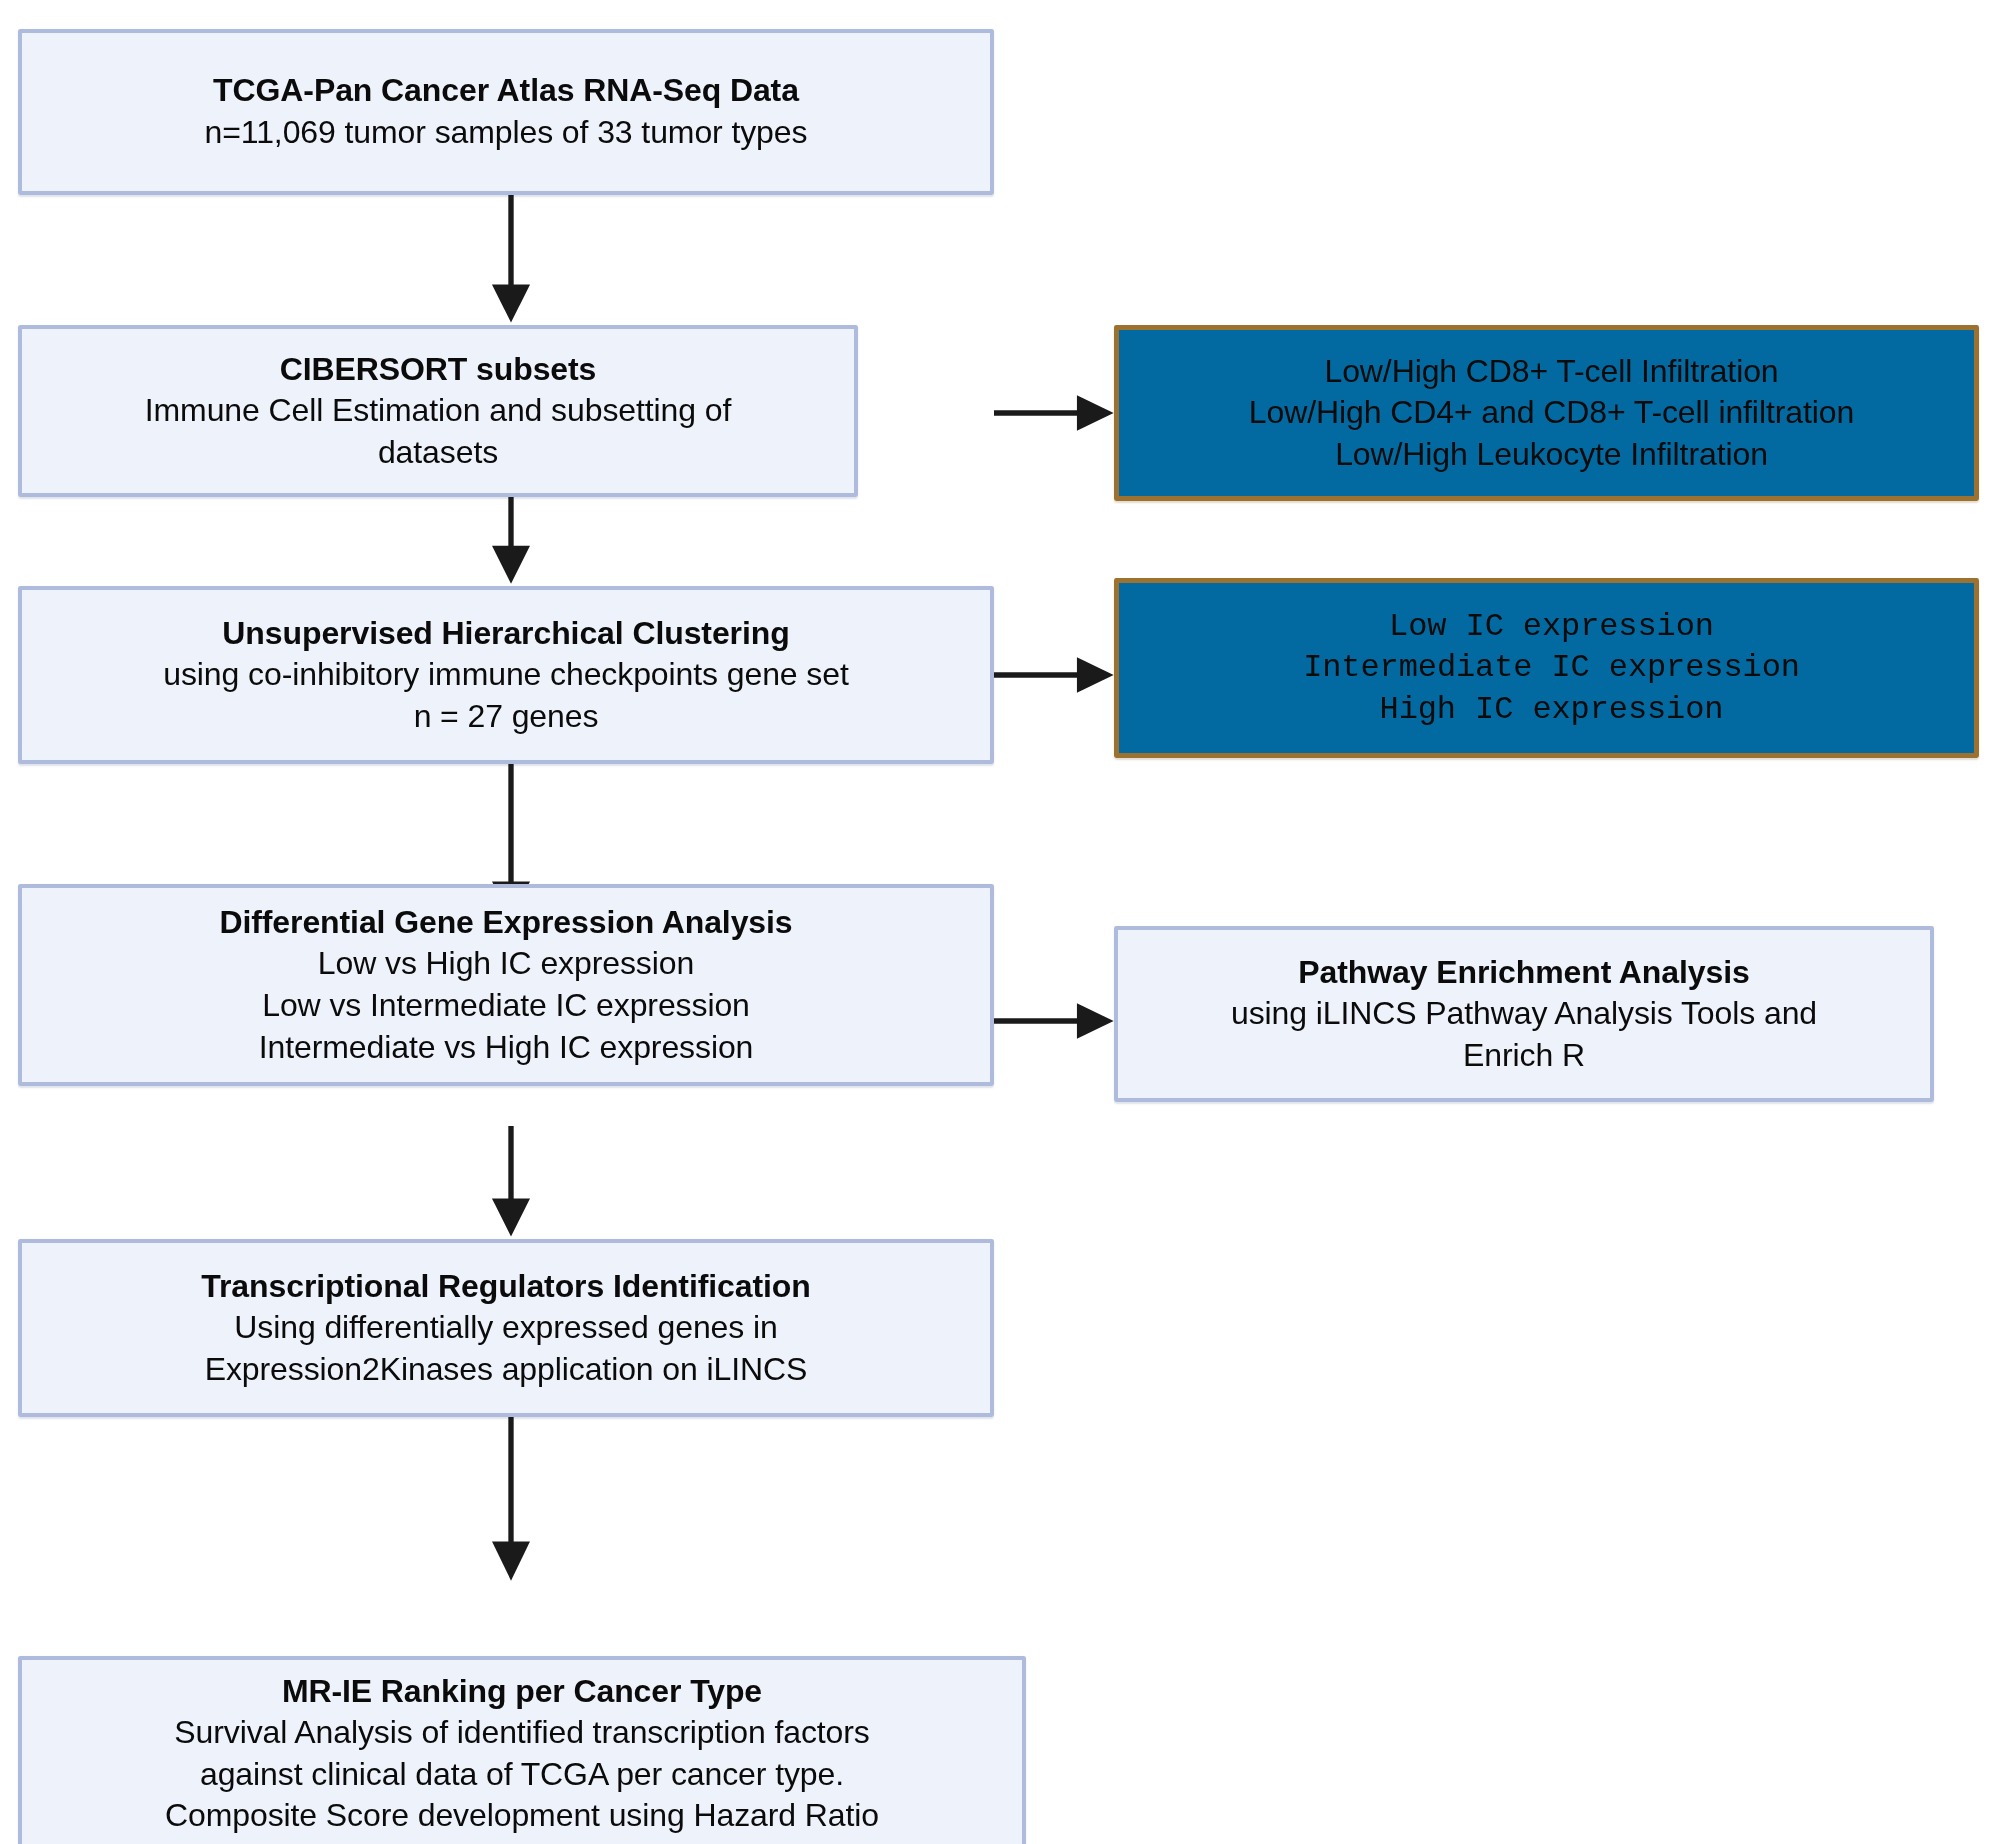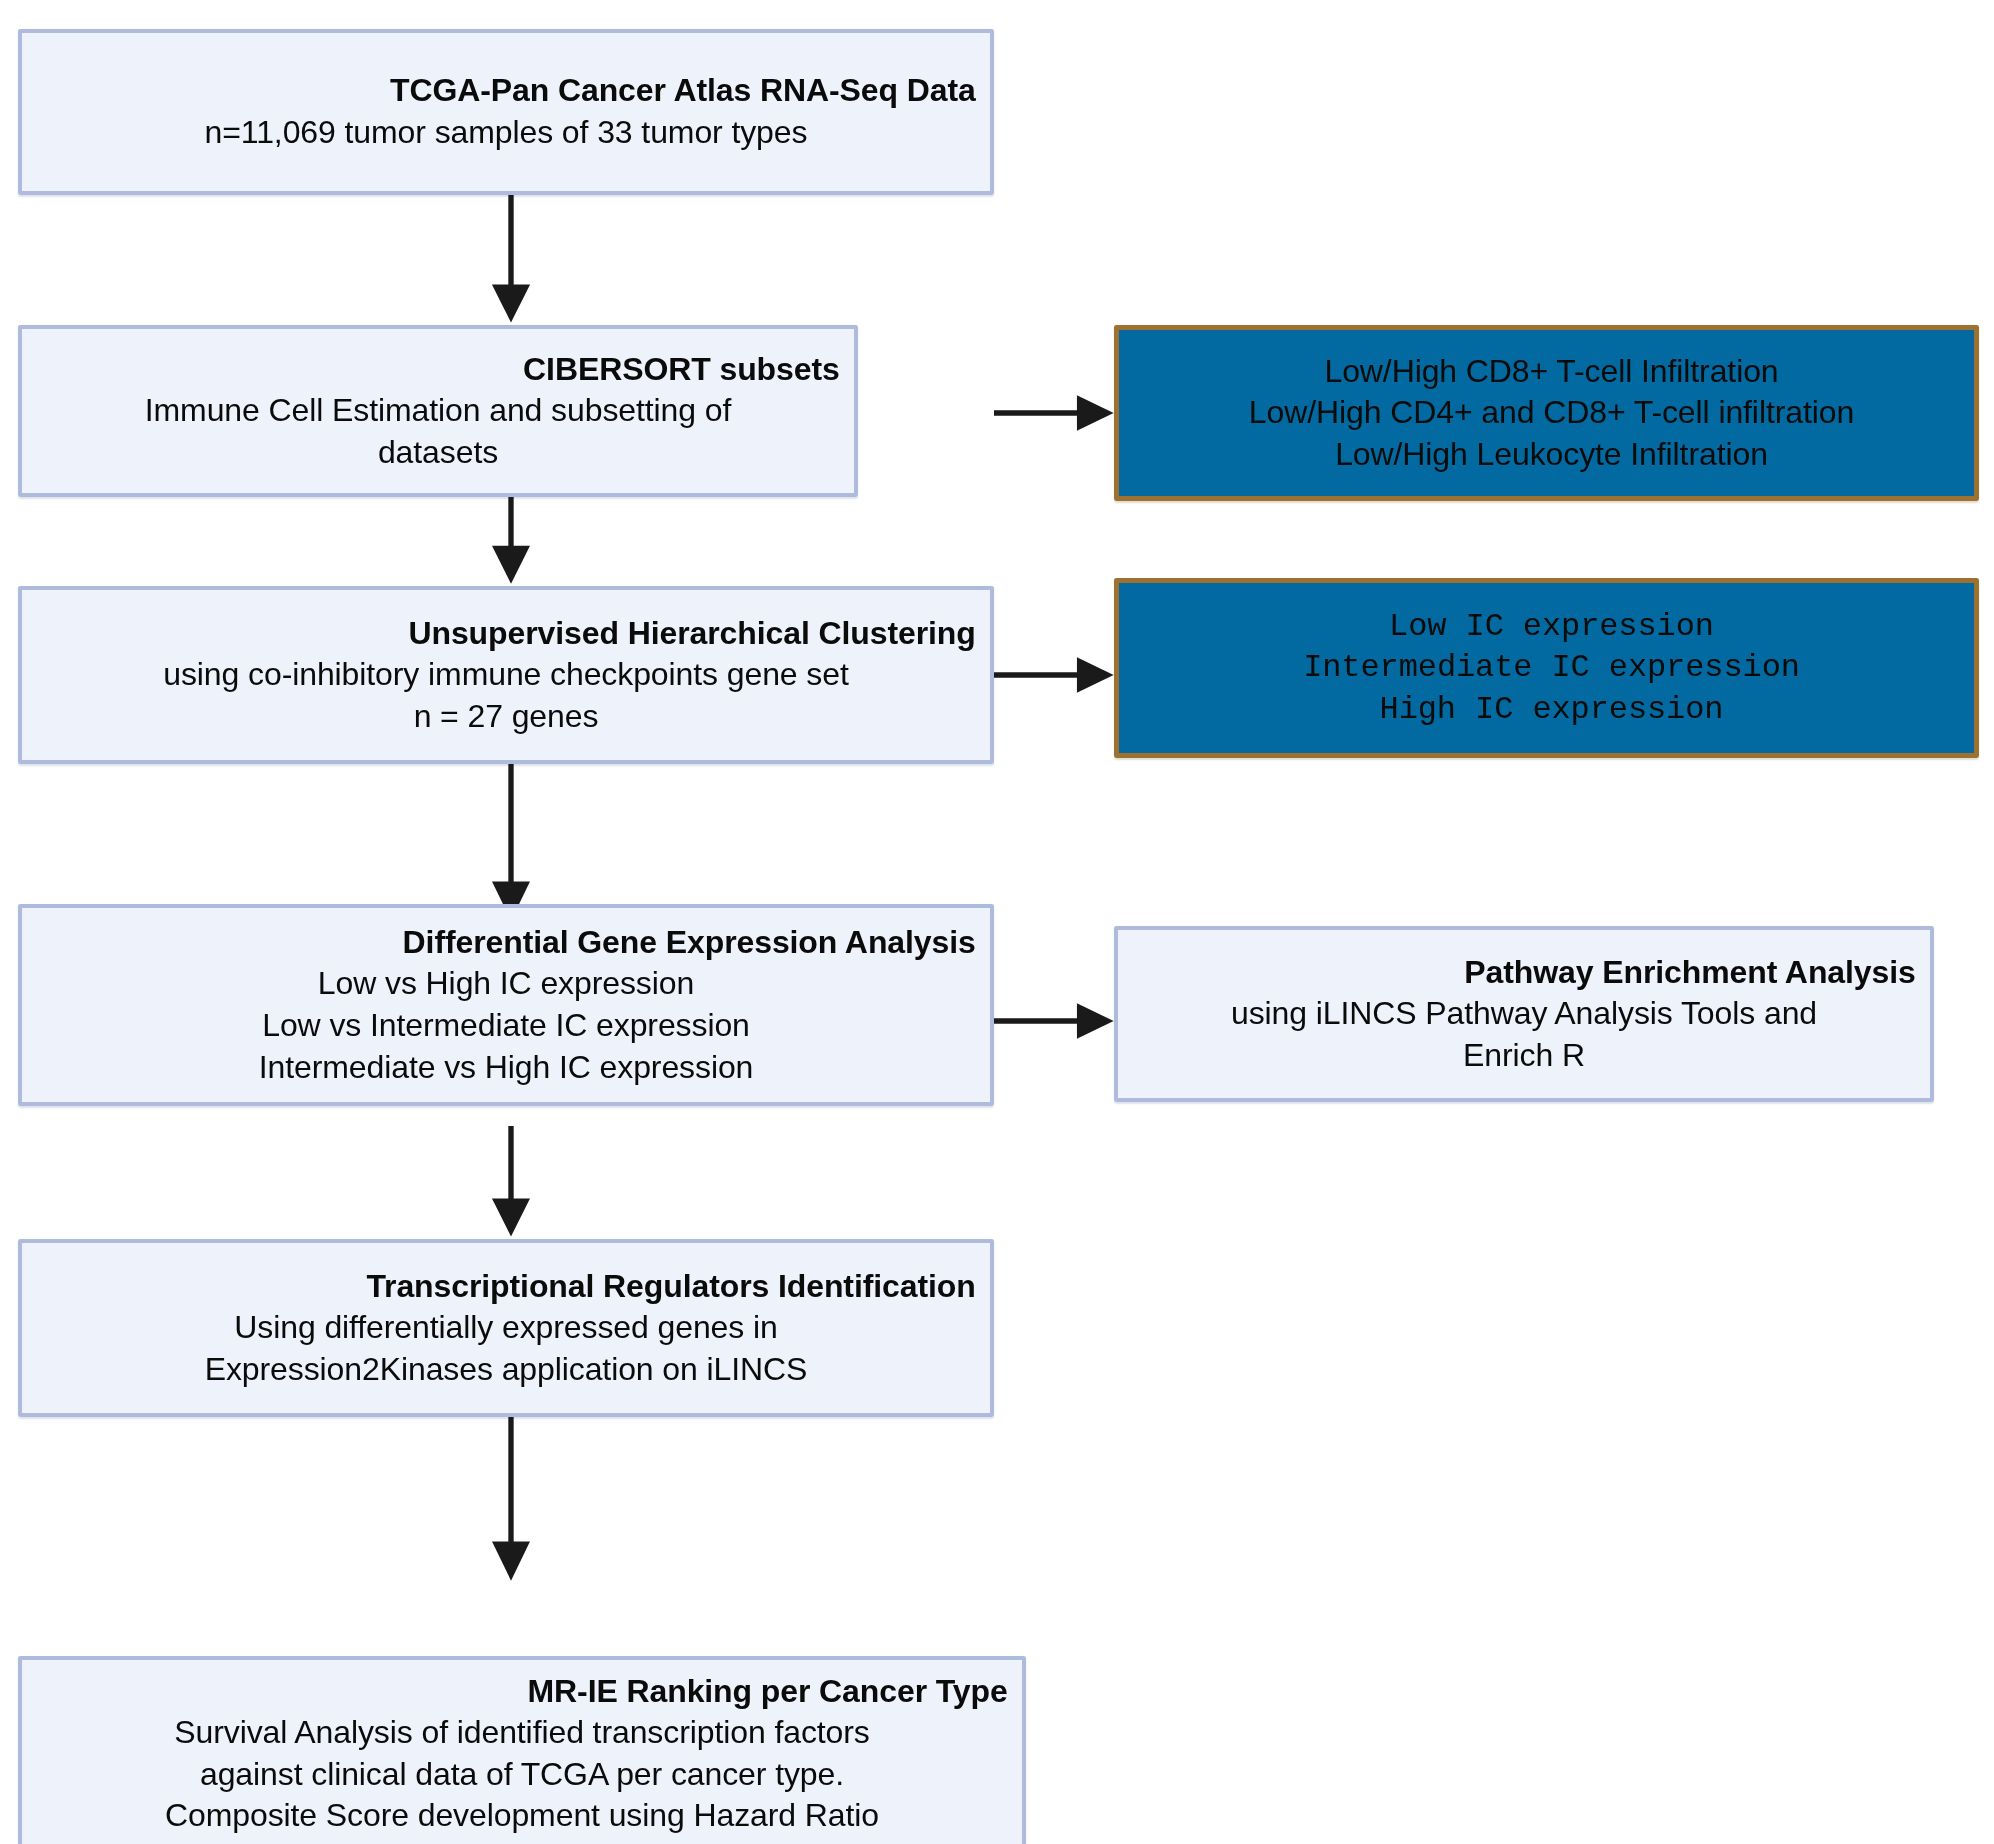--- a/index.html
+++ b/index.html
@@ -50,21 +50,20 @@
     box-sizing: border-box;
   }
   .ln {
     display: block;
     font-size: 32px;
     letter-spacing: -0.1px;
     white-space: nowrap;
   }
   .ln.bold {
     font-weight: bold;
-    text-align: right;
   }
 
   
   .arrow-v, .arrow-h {
     position: absolute;
   }
   .arrow-v svg, .arrow-h svg { display: block; }
 </style>
 </head>
 <body>
@@ -138,21 +137,21 @@
     </div>
   </div>
 
   <div class="arrow-v" style="left:487px; top:764px;">
     <svg width="48" height="159" viewBox="0 0 80 268">
       <line x1="40" y1="0" x2="40" y2="216" stroke="#1a1a1a" stroke-width="9"></line>
       <polygon points="40,264 8,198 72,198" fill="#1a1a1a"></polygon>
     </svg>
   </div>
 
-  <div class="node blue" style="left:18px; top:904px; width:976px; height:202px;">
+  <div class="node blue" style="left:18px; top:884px; width:976px; height:202px;">
     <div class="lines">
       <span class="ln bold">Differential Gene Expression Analysis</span>
       <span class="ln">Low vs High IC expression</span>
       <span class="ln">Low vs Intermediate IC expression</span>
       <span class="ln">Intermediate vs High IC expression</span>
     </div>
   </div>
 
   <div class="arrow-h" style="left:994px; top:997px;">
     <svg width="122" height="48" viewBox="0 0 206 80">

